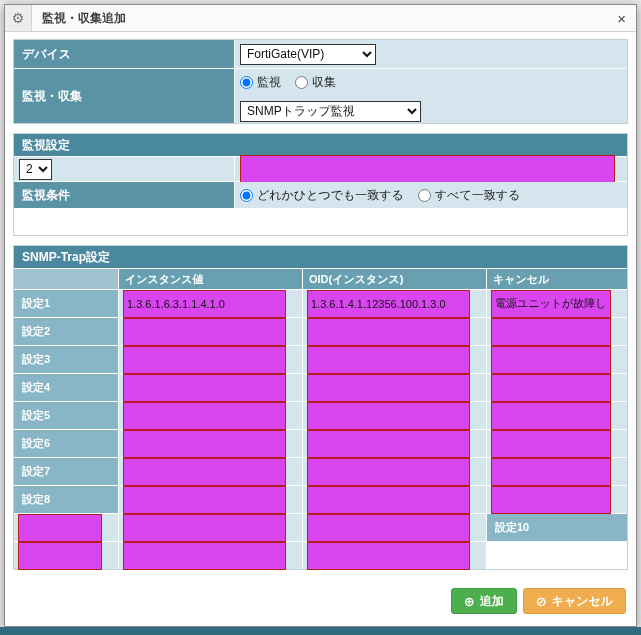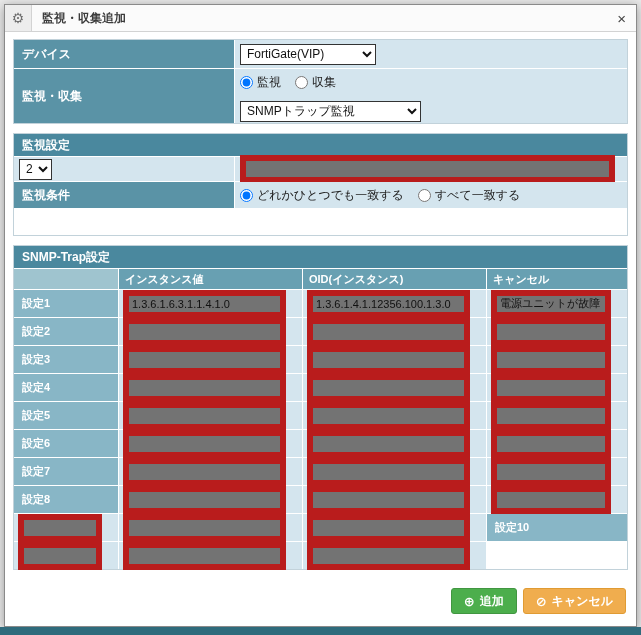--- a/index.html
+++ b/index.html
@@ -94,21 +94,21 @@
   .radio input{margin:0 4px 0 0;}
   select{
     font-family:inherit;font-size:12px;
     height:21px;border:1px solid #333;background:#fff;color:#111;
     padding:0 2px;
   }
   .sel-device{width:136px;}
   .sel-trap{width:181px;}
   input[type=text]{
     font-family:inherit;font-size:11px;color:#111;
-    height:28px;border:6px solid #b91c1c;background:#737373;
+    height:28px;border:1px solid #b91c1c;background:#d946ef;
     padding:1px 3px;
   }
   .community{width:calc(100% - 6px);}
   
   .thead{
     background:var(--column_teal,#68a0b2);
     color:#fff;font-size:11px;font-weight:bold;
     display:flex;align-items:center;padding-left:6px;
   }
   .thead-first{background:var(--trap_corner,#9fc4cf);}

